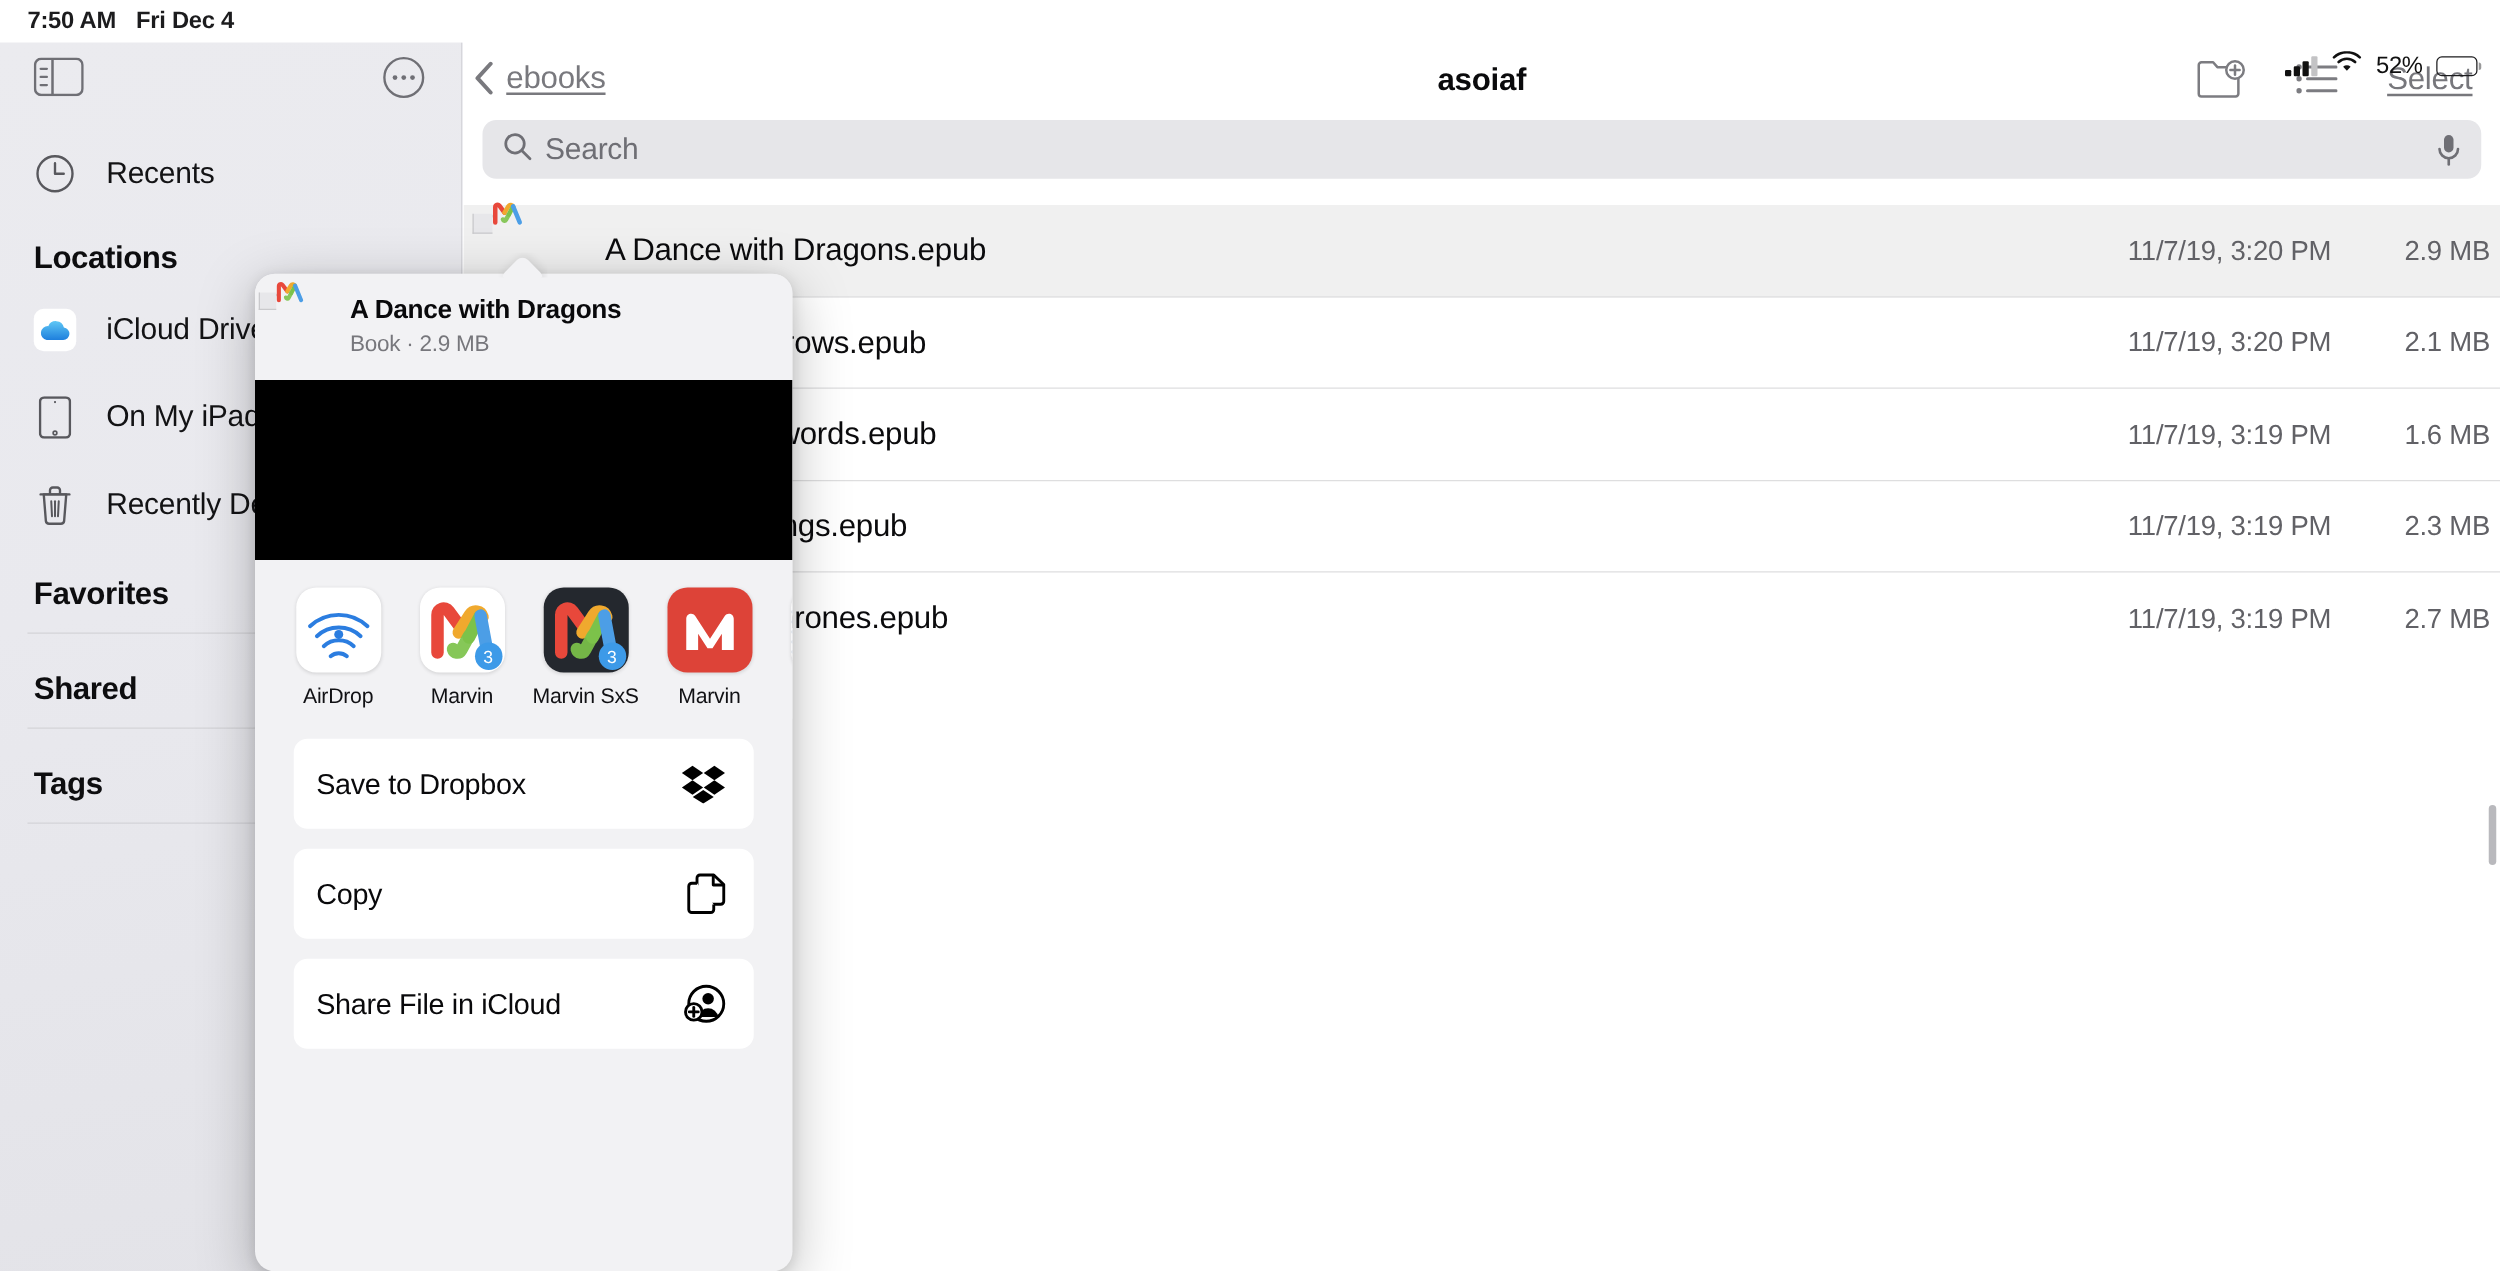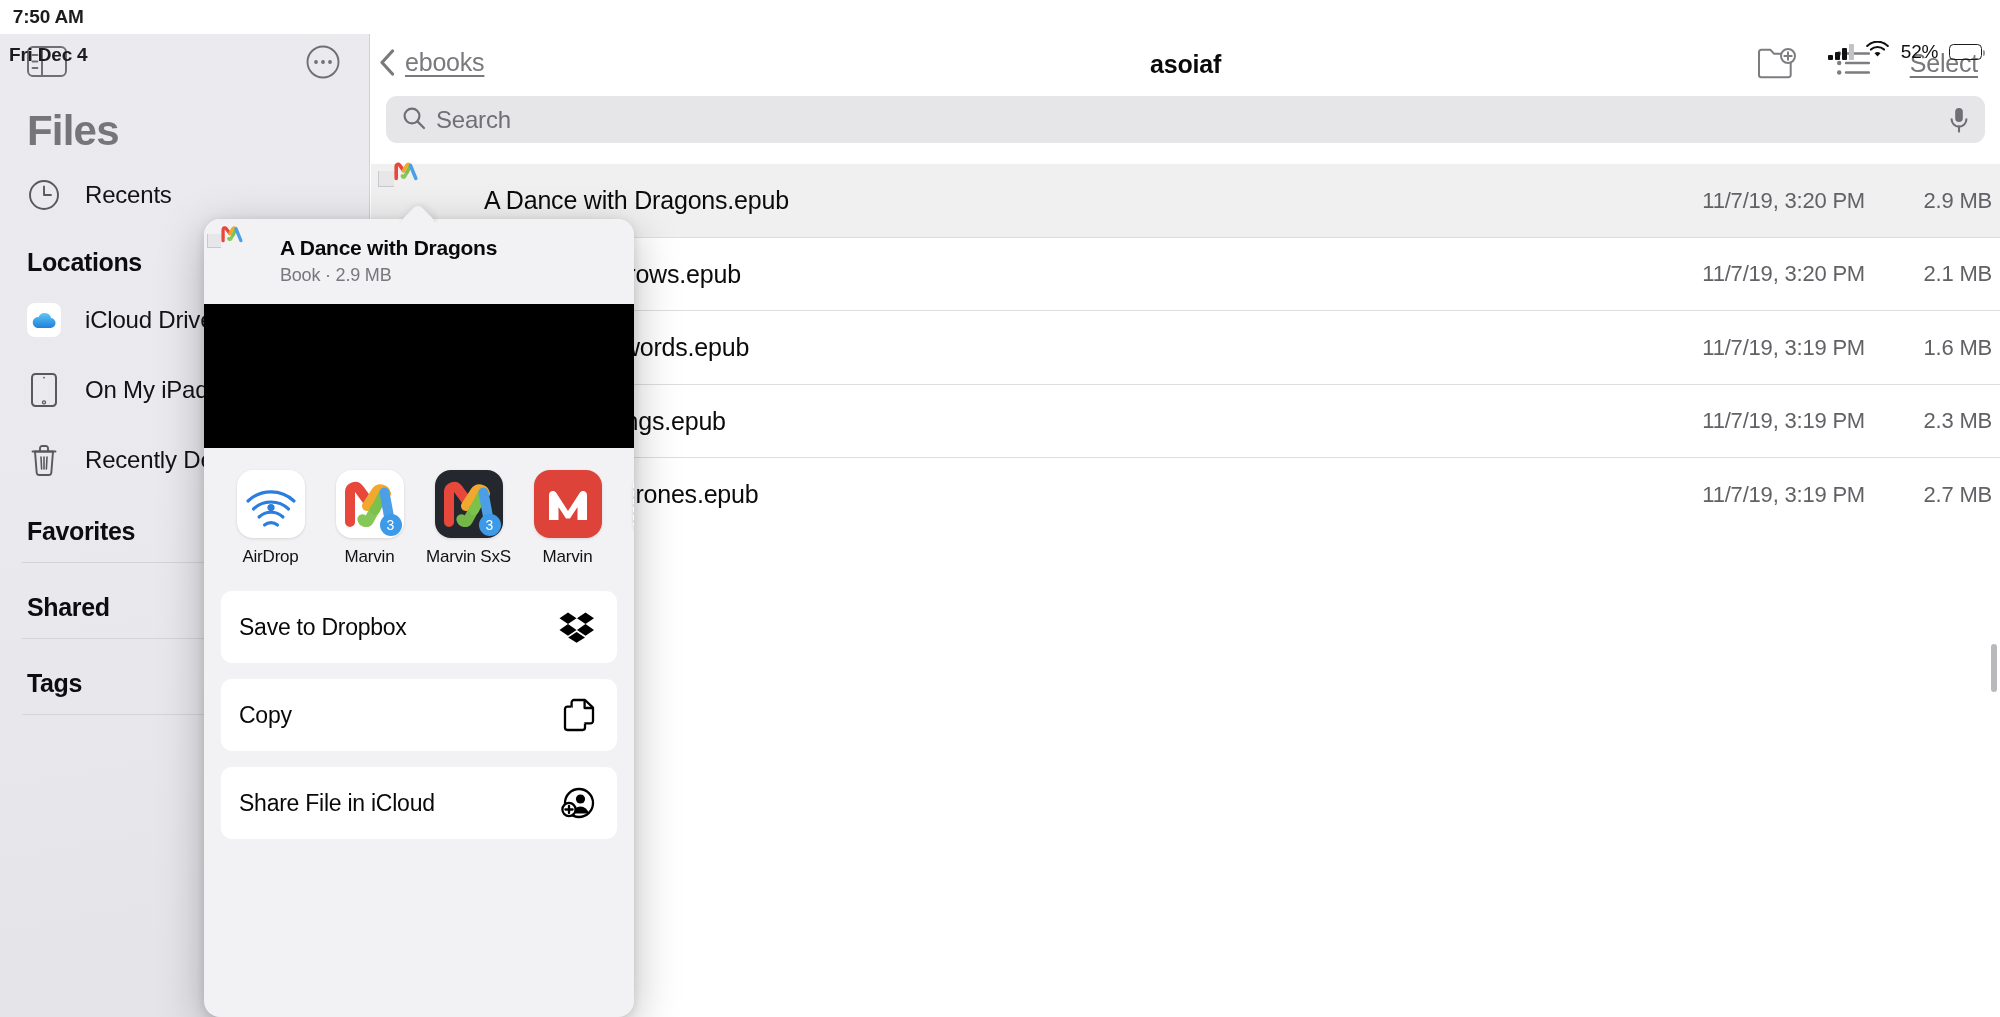--- a/index.html
+++ b/index.html
@@ -9,21 +9,21 @@
     background:#ffffff;
     -webkit-font-smoothing:antialiased;
   }
   #root { position:relative; width:2000px; height:1017px; overflow:hidden; }
 
   
   .statusbar {
     position:absolute; top:0; left:0; width:2000px; height:34px;
     display:flex; align-items:center; z-index:5;
   }
-  .sb-left { position:absolute; left:9px; top:6px; display:flex; align-items:center; gap:16px;flex-direction:column; }
+  .sb-left { position:absolute; left:22px; top:6px; display:flex; align-items:center; gap:16px; }
   .sb-time { font-size:19px; font-weight:600; color:#1c1c1e; letter-spacing:-0.2px; }
   .sb-date { font-size:19px; font-weight:600; color:#1c1c1e; letter-spacing:-0.2px; }
   .sb-right { position:absolute; right:18px; top:5px; display:flex; align-items:center; gap:11px;margin-top:36px; }
   .sb-pct { font-size:19px; font-weight:500; color:#101010; letter-spacing:-0.3px; }
 
   .bars { display:flex; align-items:flex-end; gap:2.5px; height:16px; }
   .bars i { width:4.5px; background:#111; border-radius:1px; display:block; }
   .bars i:nth-child(1){ height:5px; }
   .bars i:nth-child(2){ height:8px; }
   .bars i:nth-child(3){ height:12px; }
@@ -159,21 +159,21 @@
   .app .nm { margin-top:9px; font-size:17px; color:#111114; letter-spacing:-0.2px; white-space:nowrap; }
   .app.partial { opacity:1; }
   .app.partial .sq { background:#fff; }
 
   .badge3 {
     position:absolute; right:2px; bottom:2px; width:22px; height:22px; border-radius:50%;
     background:#3d9ae8; color:#fff; font-size:14px; display:flex; align-items:center;
     justify-content:center; font-weight:500;
   }
 
-  .act-list { padding:0 17px; }
+  .act-list { padding:0 31px; }
   .act {
     height:72px; background:#fff; border-radius:11px; margin-top:16px;
     display:flex; align-items:center; justify-content:space-between;
     padding:0 22px 0 18px; cursor:pointer;
   }
   .act .lbl { font-size:23px; color:#09090b; letter-spacing:-0.25px; }
   .act .ico { display:flex; align-items:center; }
 
   .prev-lines { padding:7px 6px; }
   .prev-lines div { height:3px; background:#b8c4d6; border-radius:2px; margin-bottom:5px; opacity:.75; }
@@ -221,21 +221,20 @@
       <div class="sb-more">
         <svg width="34" height="34" viewBox="0 0 34 34">
           <circle cx="17" cy="17" r="15.5" stroke="#6f6f75" stroke-width="1.9" fill="none"></circle>
           <circle cx="10" cy="17" r="1.9" fill="#6f6f75"></circle>
           <circle cx="17" cy="17" r="1.9" fill="#6f6f75"></circle>
           <circle cx="24" cy="17" r="1.9" fill="#6f6f75"></circle>
         </svg>
       </div>
     </div>
 
-    <div class="files-title">Files</div>
 
     <div class="side-row">
       <span class="ico">
         <svg width="32" height="32" viewBox="0 0 32 32">
           <circle cx="16" cy="16" r="14" stroke="#58585d" stroke-width="1.9" fill="none"></circle>
           <path d="M16 7.5V16h7" stroke="#58585d" stroke-width="1.9" fill="none" stroke-linecap="round" stroke-linejoin="round"></path>
         </svg>
       </span>
       <span class="lbl">Recents</span>
     </div>

